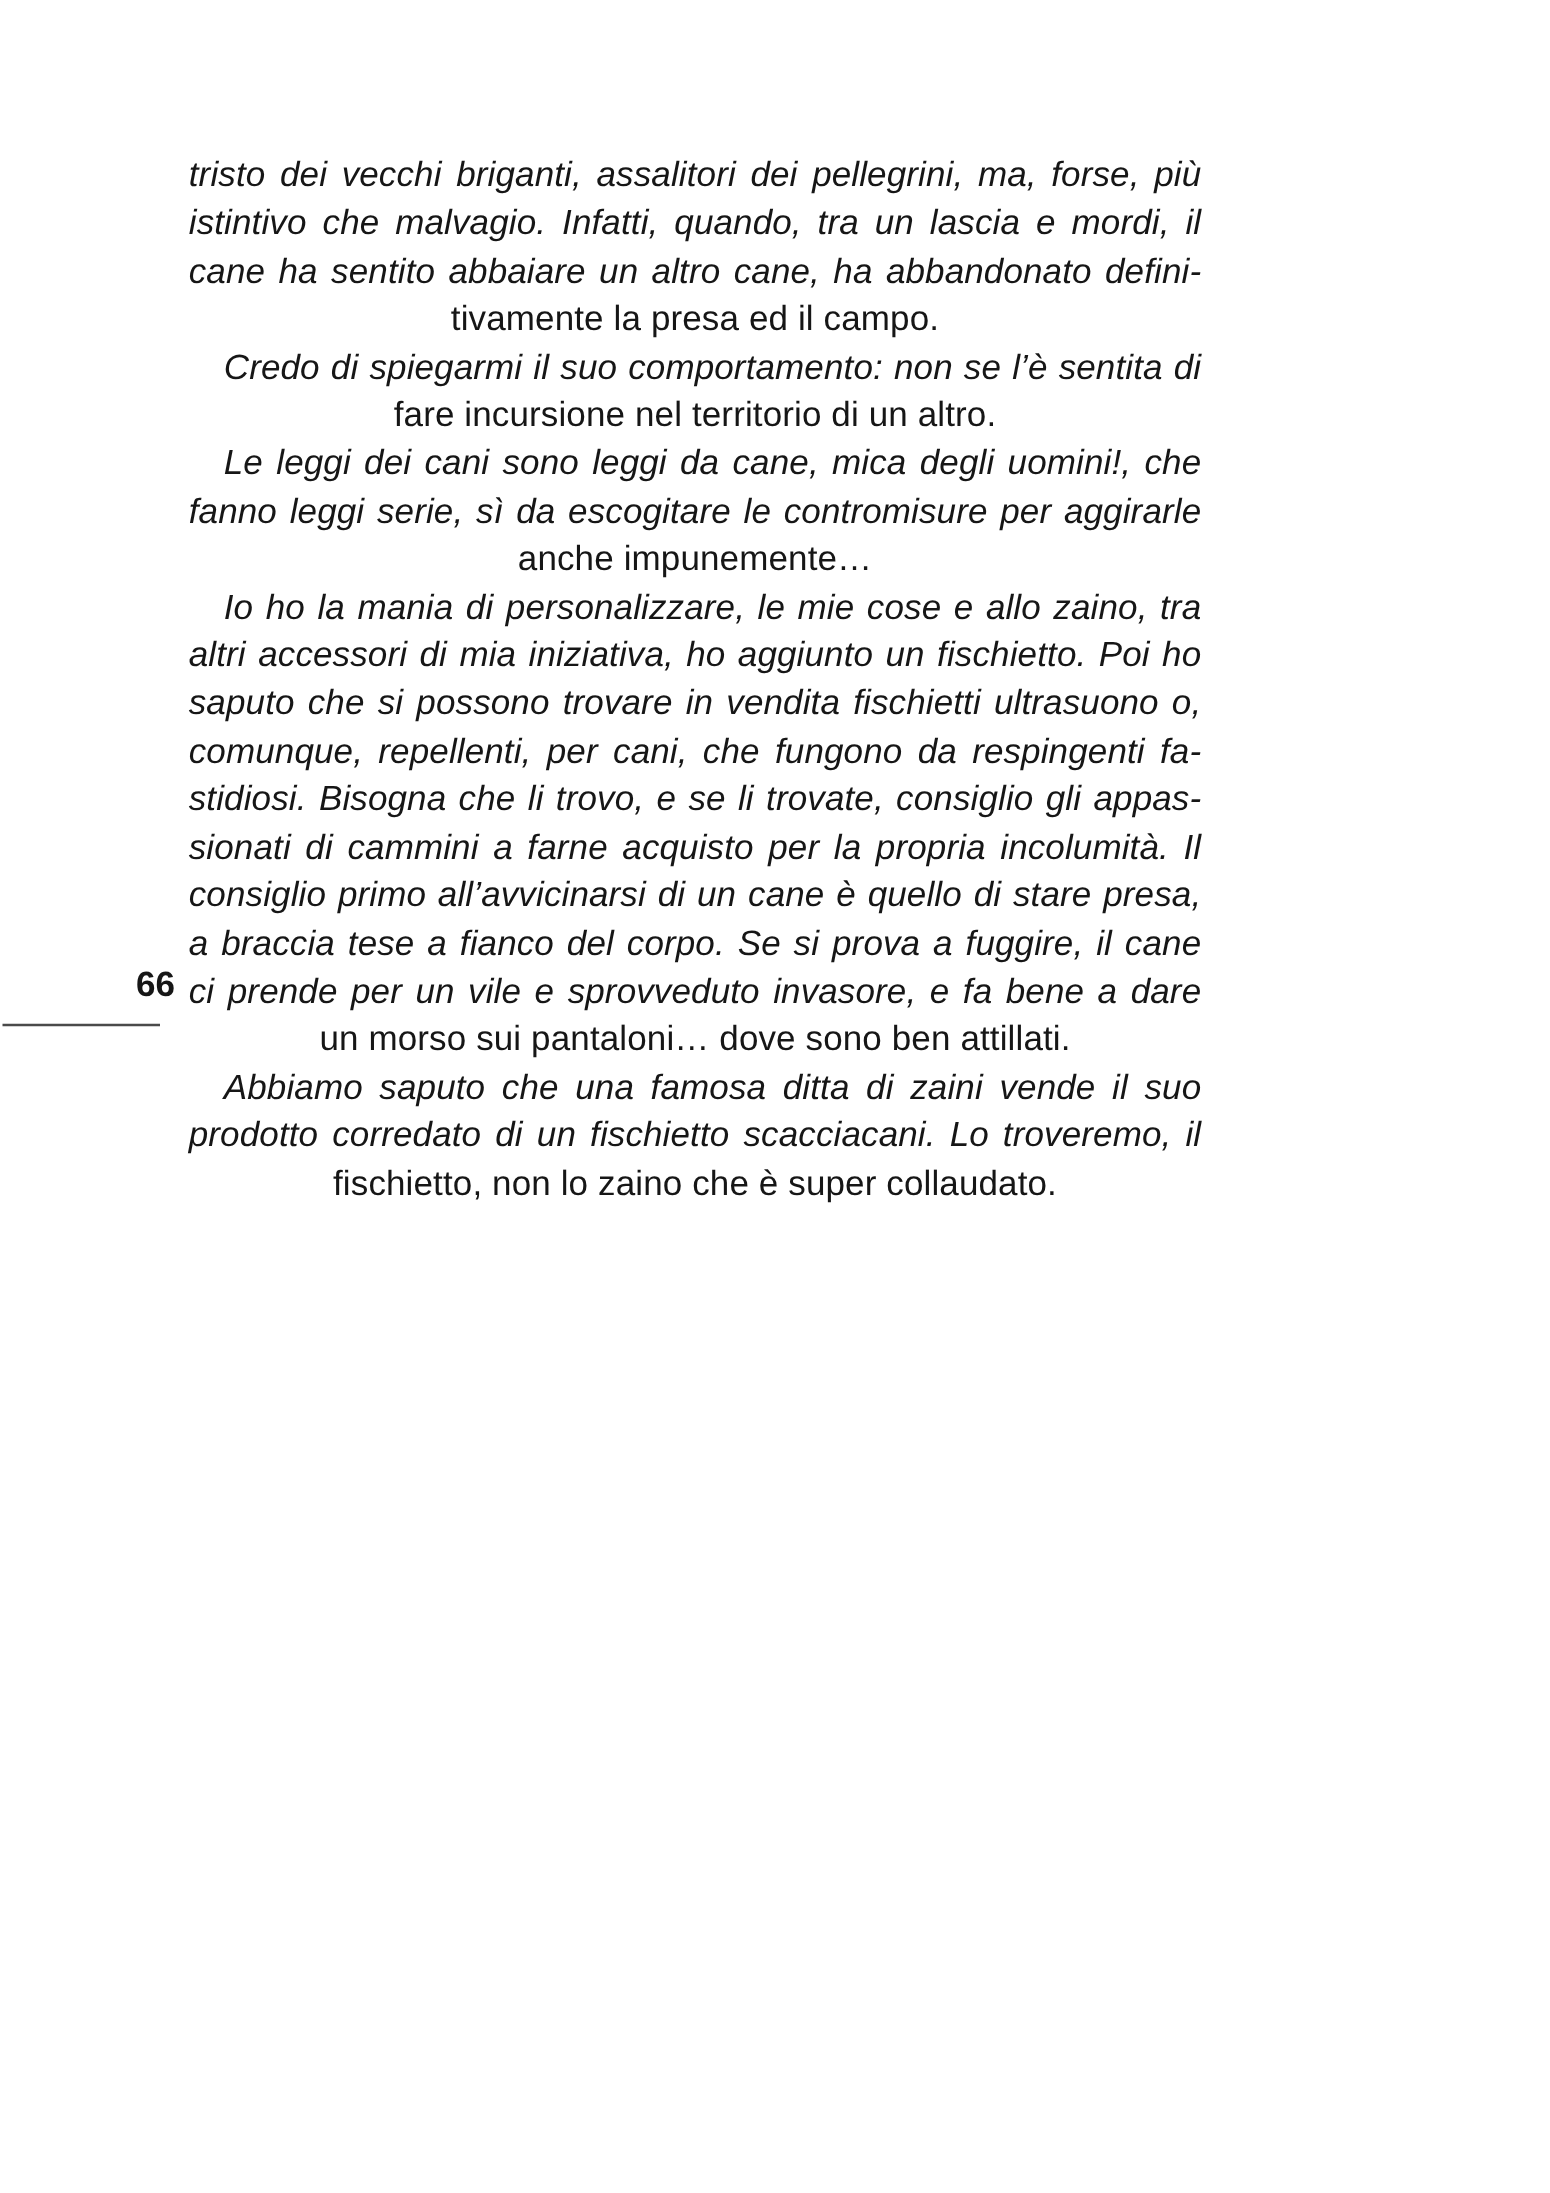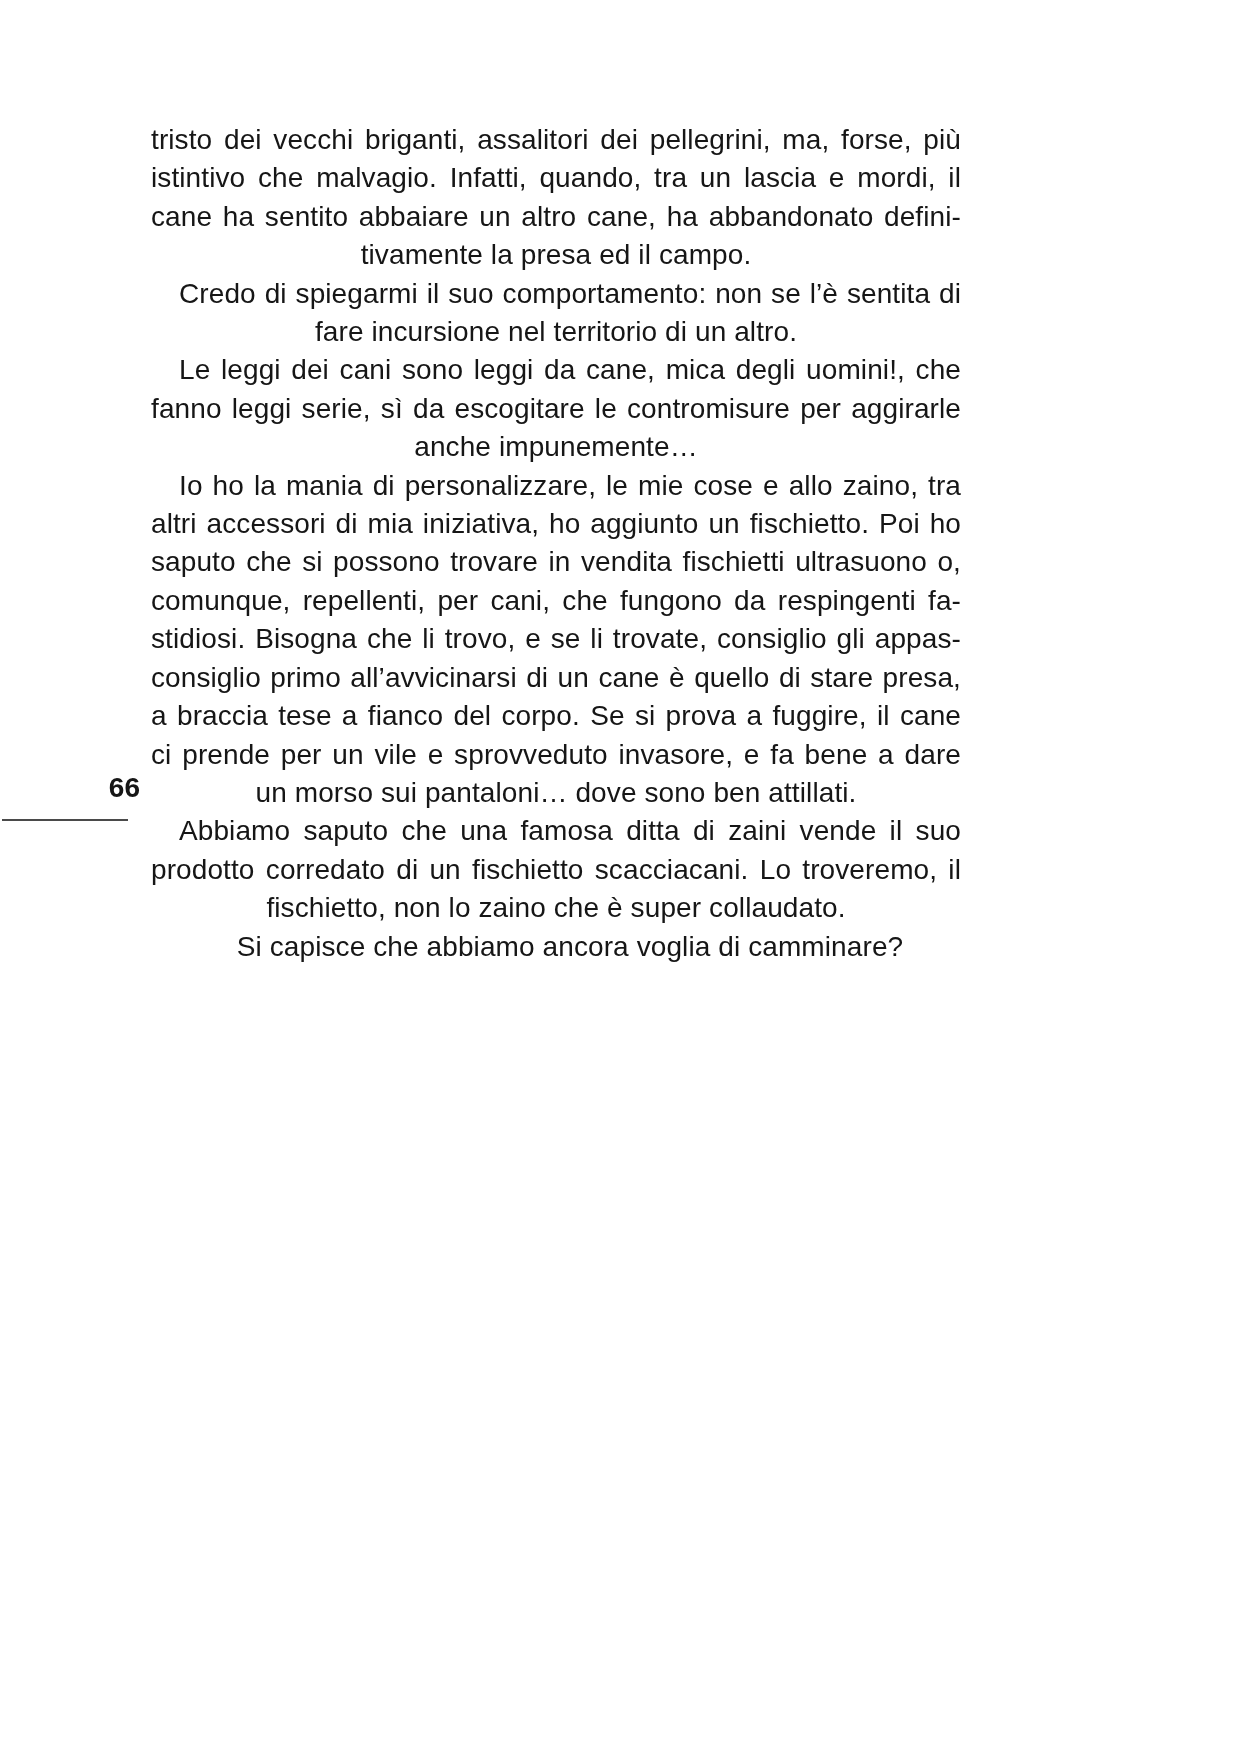--- a/index.html
+++ b/index.html
@@ -25,20 +25,21 @@
     color: #161616;
     letter-spacing: 0.1px;
   }
   .line {
     white-space: normal;
     text-align: center;
   }
   .line.j {
     text-align: justify;
     text-align-last: justify;
+    font-style: italic;
   }
   .line.indent {
     text-indent: 28px;
   }
   .page-number {
     position: absolute;
     left: 0;
     top: 774px;
     width: 128px;
     font-size: 28px;
@@ -74,23 +75,23 @@
       <div class="line j indent">Credo di spiegarmi il suo comportamento: non se l’è sentita di</div>
       <div class="line">fare incursione nel territorio di un altro.</div>
       <div class="line j indent">Le leggi dei cani sono leggi da cane, mica degli uomini!, che</div>
       <div class="line j">fanno leggi serie, sì da escogitare le contromisure per aggirarle</div>
       <div class="line">anche impunemente…</div>
       <div class="line j indent">Io ho la mania di personalizzare, le mie cose e allo zaino, tra</div>
       <div class="line j">altri accessori di mia iniziativa, ho aggiunto un fischietto. Poi ho</div>
       <div class="line j">saputo che si possono trovare in vendita fischietti ultrasuono o,</div>
       <div class="line j">comunque, repellenti, per cani, che fungono da respingenti fa-</div>
       <div class="line j">stidiosi. Bisogna che li trovo, e se li trovate, consiglio gli appas-</div>
+      <div class="line j">sionati di cammini a farne acquisto per la propria incolumità. Il</div>
       <div class="line j">consiglio primo all’avvicinarsi di un cane è quello di stare presa,</div>
       <div class="line j">a braccia tese a fianco del corpo. Se si prova a fuggire, il cane</div>
       <div class="line j">ci prende per un vile e sprovveduto invasore, e fa bene a dare</div>
       <div class="line">un morso sui pantaloni… dove sono ben attillati.</div>
       <div class="line j indent">Abbiamo saputo che una famosa ditta di zaini vende il suo</div>
       <div class="line j">prodotto corredato di un fischietto scacciacani. Lo troveremo, il</div>
       <div class="line">fischietto, non lo zaino che è super collaudato.</div>
-      <div class="line indent">Si capisce che abbiamo ancora voglia di camminare?</div>
     </div>
 
 </div>
 
 </body></html>

